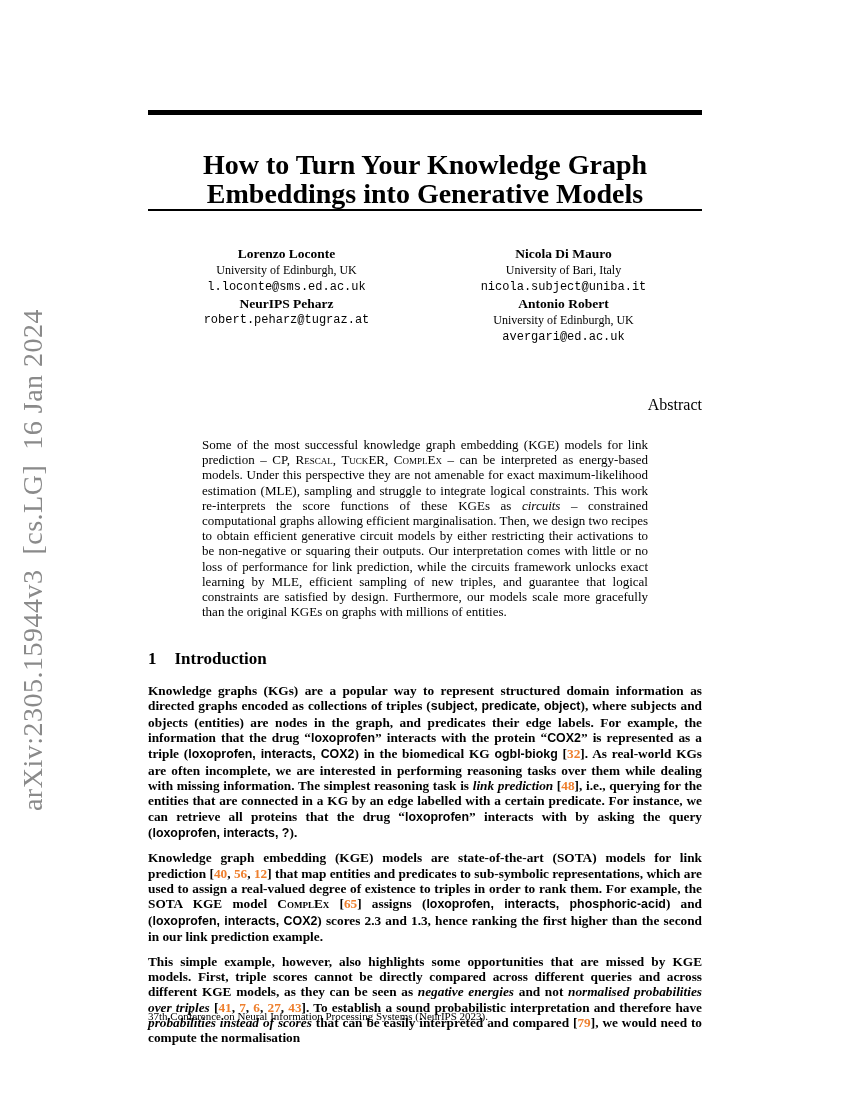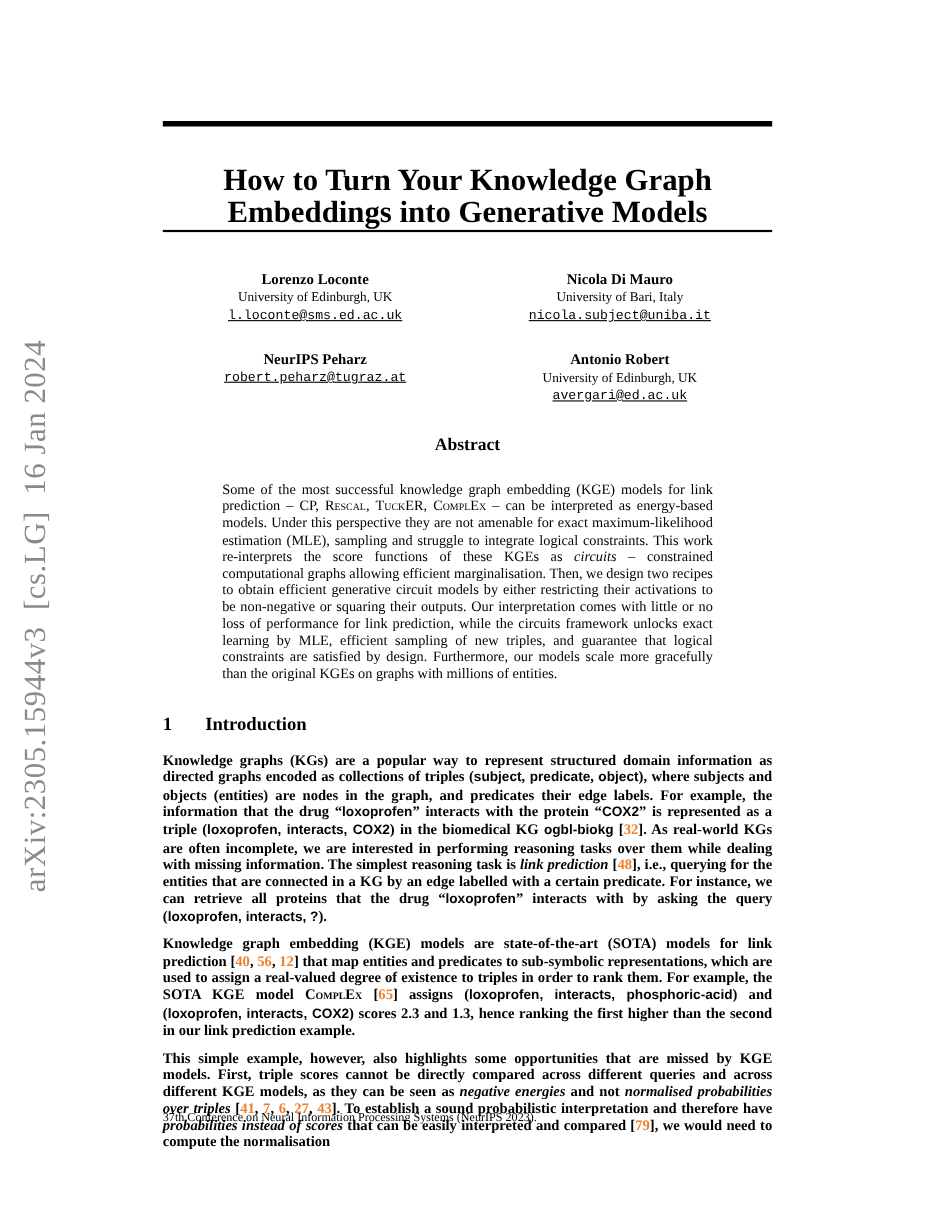--- a/index.html
+++ b/index.html
@@ -44,49 +44,48 @@
     font-size: 28px;
     font-weight: bold;
     line-height: 29px;
   }
 
   .authors {
     position: absolute;
     left: 0; top: 245px; width: 554px;
     display: grid;
     grid-template-columns: 1fr 1fr;
-    row-gap: 23px;
   }
   .author-block { text-align: center; }
   .author-name { font-size: 13.5px; font-weight: bold; line-height: 17px; }
   .author-affil { font-size: 12px; line-height: 17px; }
-  .author-email { font-family: "Liberation Mono", monospace; font-size: 12px; line-height: 16px; text-decoration: underline; }
+  .author-email { font-family: "Liberation Mono", monospace; font-size: 12px; line-height: 16px; }
 
   .abstract-heading {
     position: absolute;
     left: 0; top: 396px; width: 554px;
-    text-align: center;
+    text-align: right;
     font-size: 16px;
-    font-weight: bold;
+    font-weight: normal;
   }
   .abstract-body {
     position: absolute;
     left: 54px; top: 437px; width: 446px;
     font-size: 13px;
     line-height: 15.2px;
     text-align: justify;
   }
 
   .section-heading {
     position: absolute;
     left: 0; top: 649px;
     font-size: 17px;
     font-weight: bold;
   }
-  .section-heading .sec-title { margin-left: 30px; }
+  .section-heading .sec-title { margin-left: 18px; }
 
   .body-paragraphs {
     position: absolute;
     left: 0; top: 683px; width: 554px; font-weight: bold;
   }
   .body-paragraphs p {
     margin: 0 0 9px 0;
     font-size: 13.3px;
     line-height: 15.35px;
     text-align: justify;

